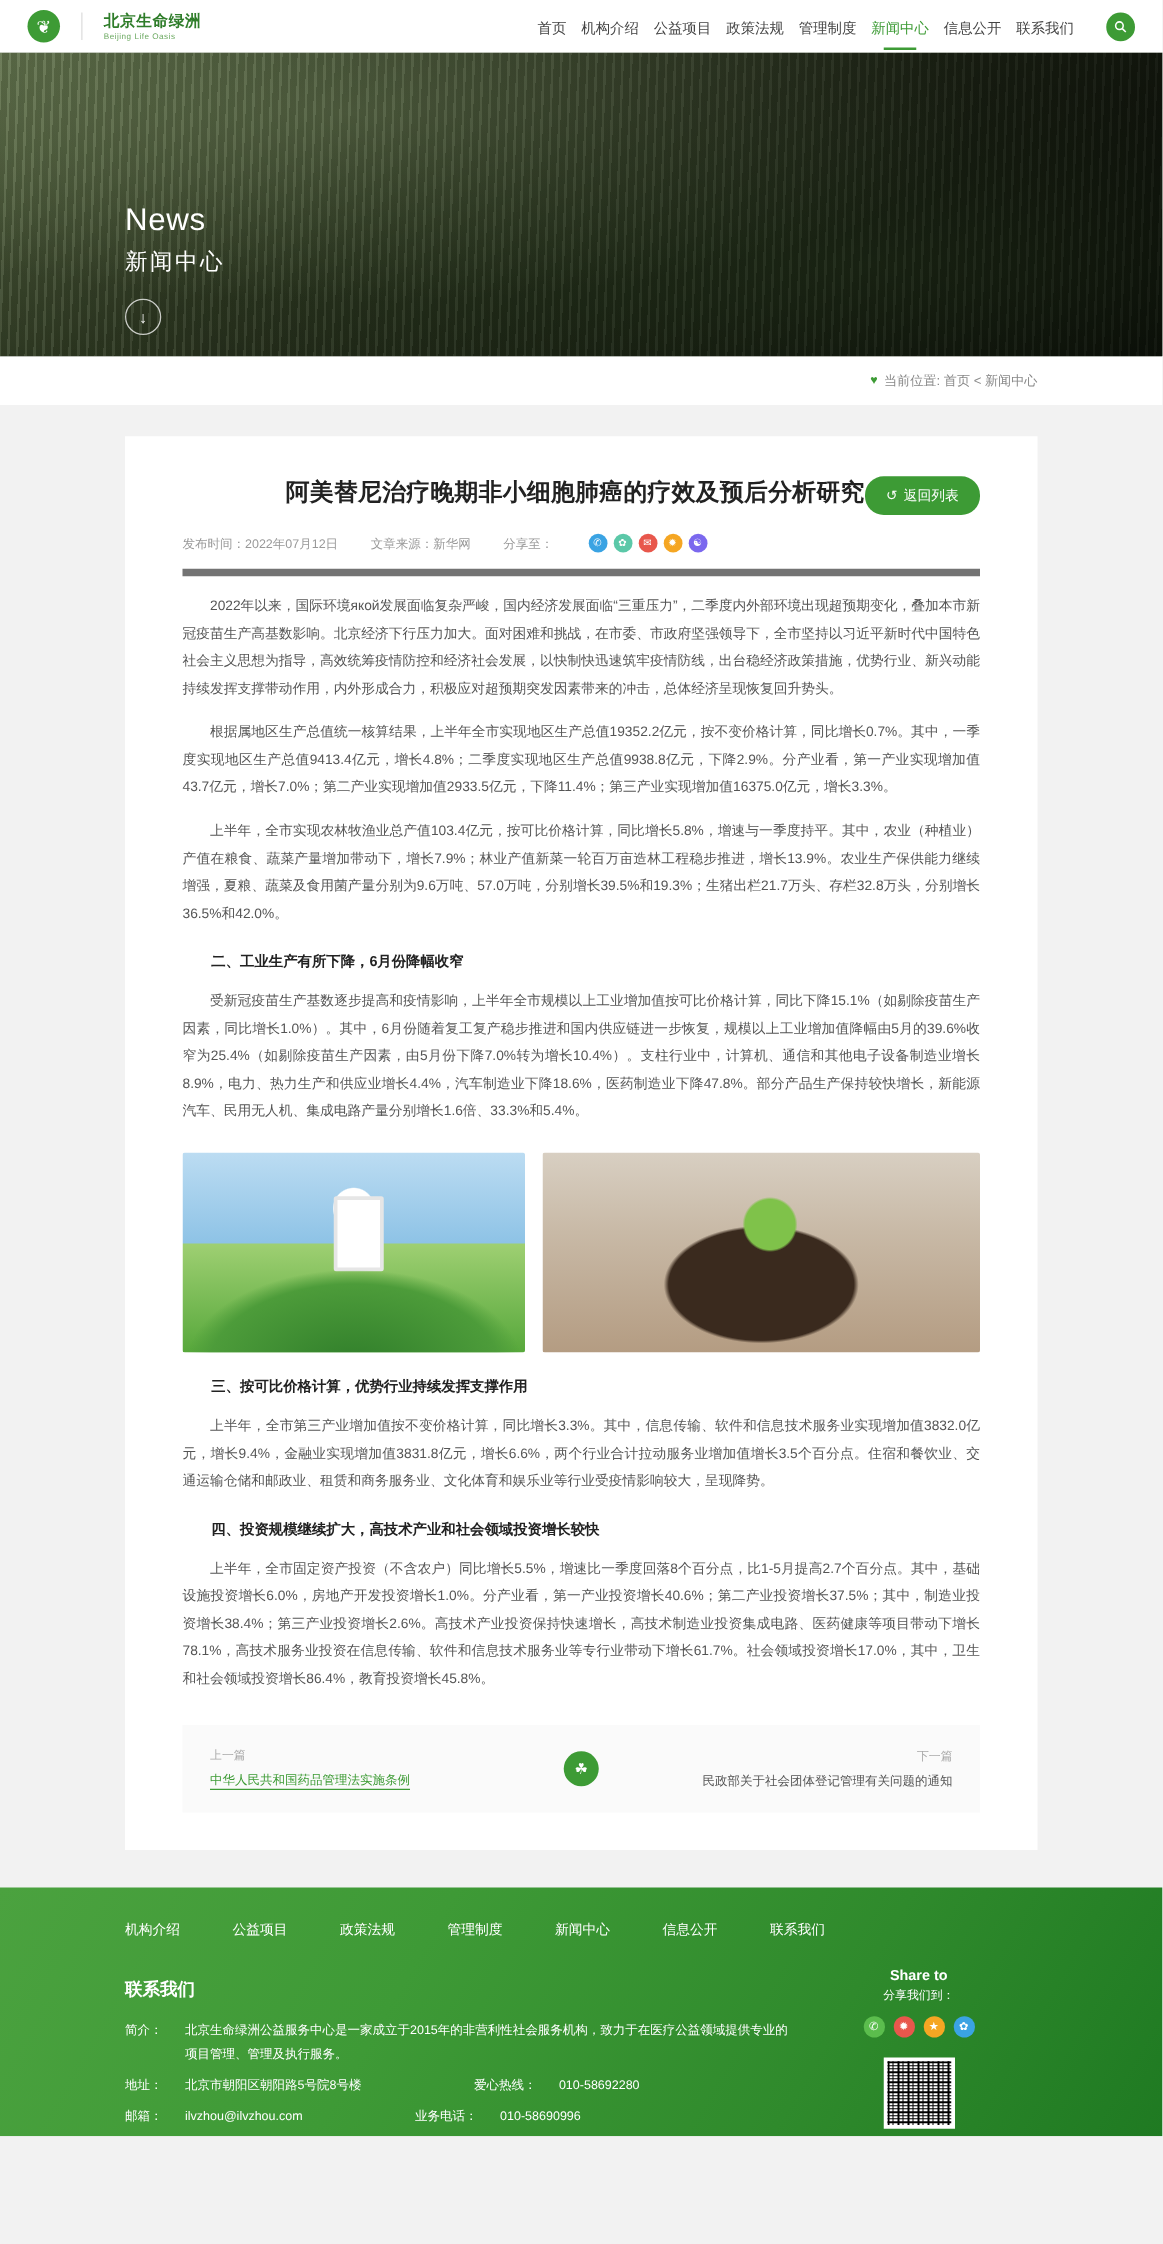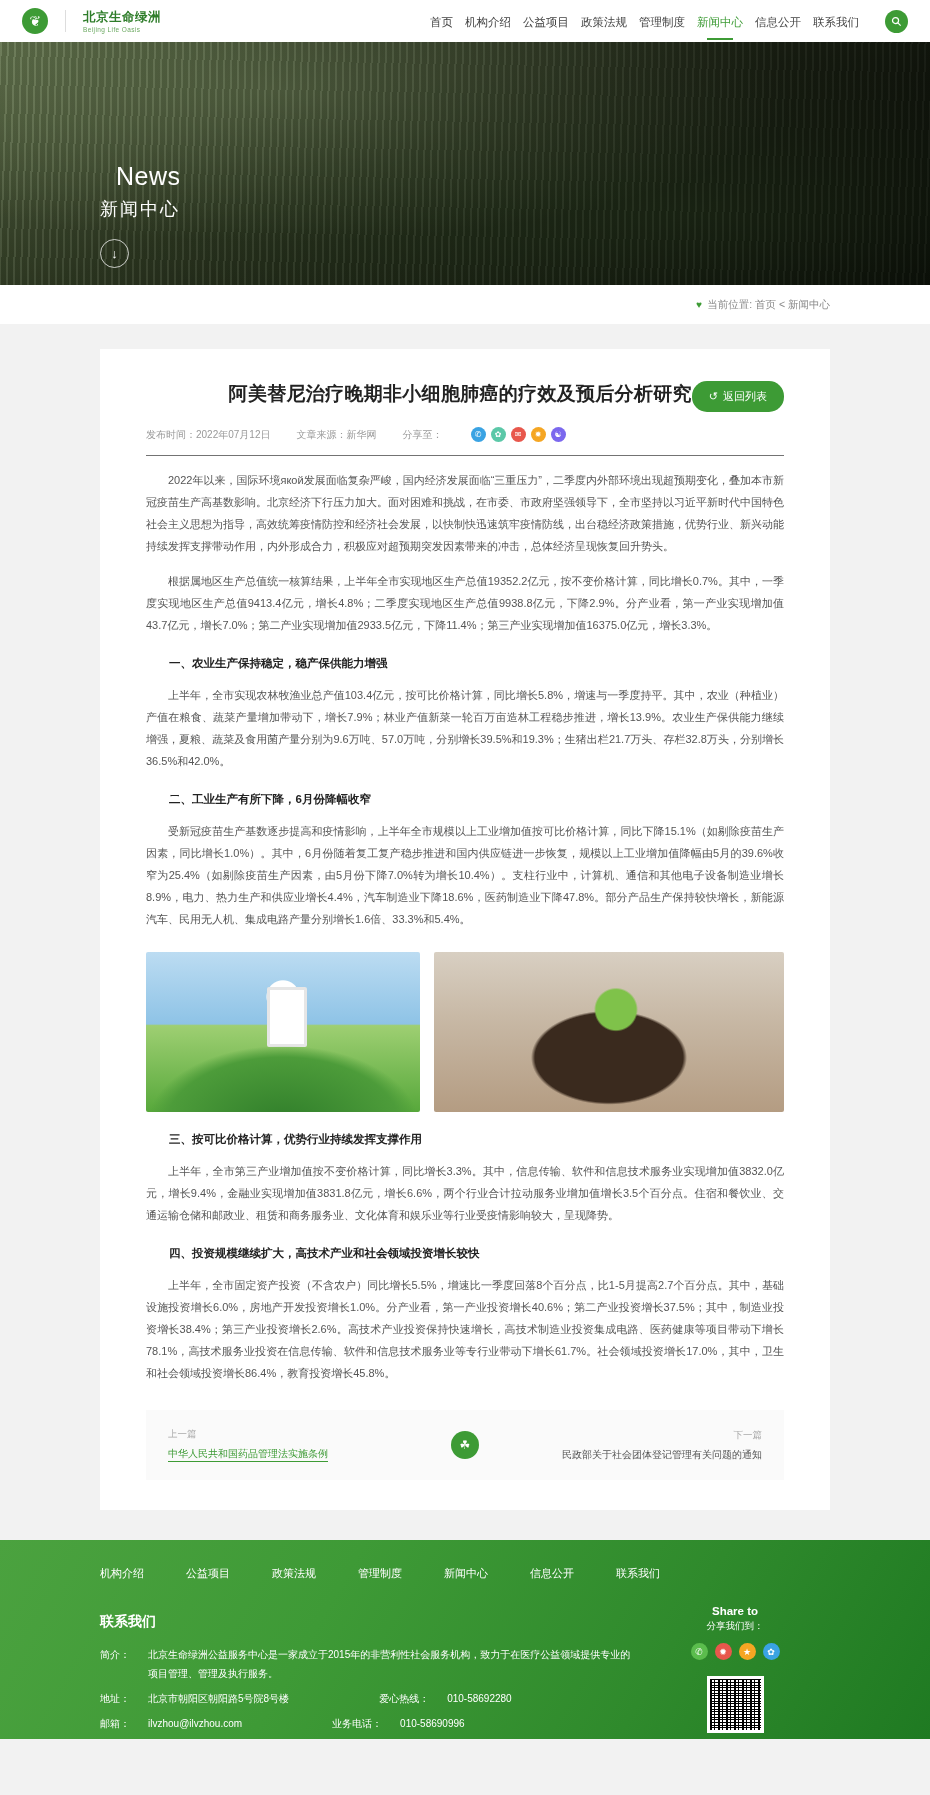--- a/index.html
+++ b/index.html
@@ -63,21 +63,21 @@
       linear-gradient(160deg, #6d7f55 0%, #3c4a2c 45%, #172011 100%);
   }
   .hero-pages::after {
     content: ""; position: absolute; inset: 0;
     background: linear-gradient(100deg, rgba(0,0,0,.15) 0%, rgba(0,0,0,.45) 60%, rgba(0,0,0,.65) 100%);
   }
   .hero-inner {
     position: relative; z-index: 2;
     padding-left: 100px; padding-top: 120px; color: #fff;
   }
-  .hero-en { font-size: 25px; font-weight: normal; letter-spacing: .5px; margin-left: 16px; }
+  .hero-en { font-size: 25px; font-weight: normal; letter-spacing: .5px; }
   .hero-cn { font-size: 18px; margin-top: 6px; letter-spacing: 2px; }
   .hero-arrow {
     margin-top: 18px; width: 29px; height: 29px; border: 1px solid rgba(255,255,255,.75);
     border-radius: 50%; display: flex; align-items: center; justify-content: center;
     font-size: 13px; cursor: pointer;
   }
 
   
   .crumb-bar {
     background: #fff; height: 39px; display: flex; align-items: center;
@@ -95,21 +95,21 @@
   .art-title { font-size: 19px; color: #222; font-weight: bold; letter-spacing: .3px; }
   .back-btn {
     background: #3d9b35; color: #fff; font-size: 11px;
     border-radius: 15px; padding: 8px 17px; display: flex; align-items: center; gap: 5px;
     cursor: pointer; white-space: nowrap; border: none;
   }
 
   .meta-row {
     display: flex; align-items: center; gap: 26px;
     margin-top: 15px; padding-bottom: 13px;
-    border-bottom: 1px solid #737373;
+    border-bottom: 6px solid #737373;
     font-size: 10px; color: #999;
   }
   .share-label { margin-right: 2px; }
   .share-icons { display: flex; gap: 5px; }
   .sicon {
     width: 15px; height: 15px; border-radius: 50%;
     display: flex; align-items: center; justify-content: center;
     color: #fff; font-size: 8px; cursor: pointer;
   }
 
@@ -257,21 +257,20 @@
         <span class="sicon" style="background:#5bc8a8">✿</span>
         <span class="sicon" style="background:#e8574c">✉</span>
         <span class="sicon" style="background:#f5a623">✹</span>
         <span class="sicon" style="background:#7b68ee">☯</span>
       </span>
     </div>
 
     <p class="para">2022年以来，国际环境якой发展面临复杂严峻，国内经济发展面临“三重压力”，二季度内外部环境出现超预期变化，叠加本市新冠疫苗生产高基数影响。北京经济下行压力加大。面对困难和挑战，在市委、市政府坚强领导下，全市坚持以习近平新时代中国特色社会主义思想为指导，高效统筹疫情防控和经济社会发展，以快制快迅速筑牢疫情防线，出台稳经济政策措施，优势行业、新兴动能持续发挥支撑带动作用，内外形成合力，积极应对超预期突发因素带来的冲击，总体经济呈现恢复回升势头。</p>
     <p class="para">根据属地区生产总值统一核算结果，上半年全市实现地区生产总值19352.2亿元，按不变价格计算，同比增长0.7%。其中，一季度实现地区生产总值9413.4亿元，增长4.8%；二季度实现地区生产总值9938.8亿元，下降2.9%。分产业看，第一产业实现增加值43.7亿元，增长7.0%；第二产业实现增加值2933.5亿元，下降11.4%；第三产业实现增加值16375.0亿元，增长3.3%。</p>
 
-    <div class="sub-h">一、农业生产保持稳定，稳产保供能力增强</div>
     <p class="para">上半年，全市实现农林牧渔业总产值103.4亿元，按可比价格计算，同比增长5.8%，增速与一季度持平。其中，农业（种植业）产值在粮食、蔬菜产量增加带动下，增长7.9%；林业产值新菜一轮百万亩造林工程稳步推进，增长13.9%。农业生产保供能力继续增强，夏粮、蔬菜及食用菌产量分别为9.6万吨、57.0万吨，分别增长39.5%和19.3%；生猪出栏21.7万头、存栏32.8万头，分别增长36.5%和42.0%。</p>
 
     <div class="sub-h">二、工业生产有所下降，6月份降幅收窄</div>
     <p class="para">受新冠疫苗生产基数逐步提高和疫情影响，上半年全市规模以上工业增加值按可比价格计算，同比下降15.1%（如剔除疫苗生产因素，同比增长1.0%）。其中，6月份随着复工复产稳步推进和国内供应链进一步恢复，规模以上工业增加值降幅由5月的39.6%收窄为25.4%（如剔除疫苗生产因素，由5月份下降7.0%转为增长10.4%）。支柱行业中，计算机、通信和其他电子设备制造业增长8.9%，电力、热力生产和供应业增长4.4%，汽车制造业下降18.6%，医药制造业下降47.8%。部分产品生产保持较快增长，新能源汽车、民用无人机、集成电路产量分别增长1.6倍、33.3%和5.4%。</p>
 
     <div class="img-row">
       <div class="art-img img-left"></div>
       <div class="art-img img-right"></div>
     </div>
 

